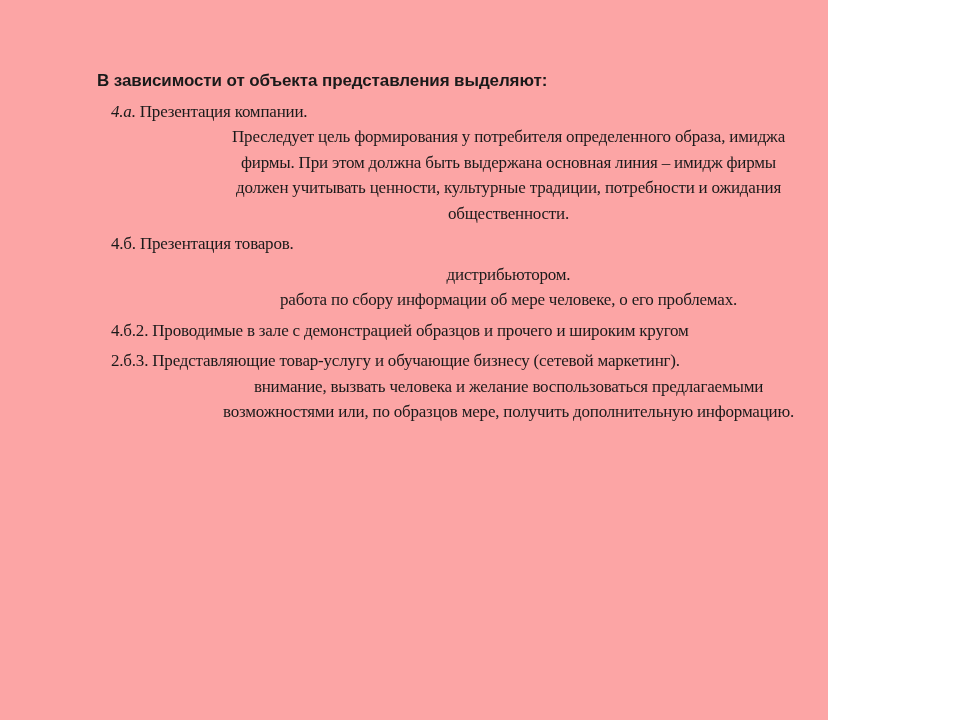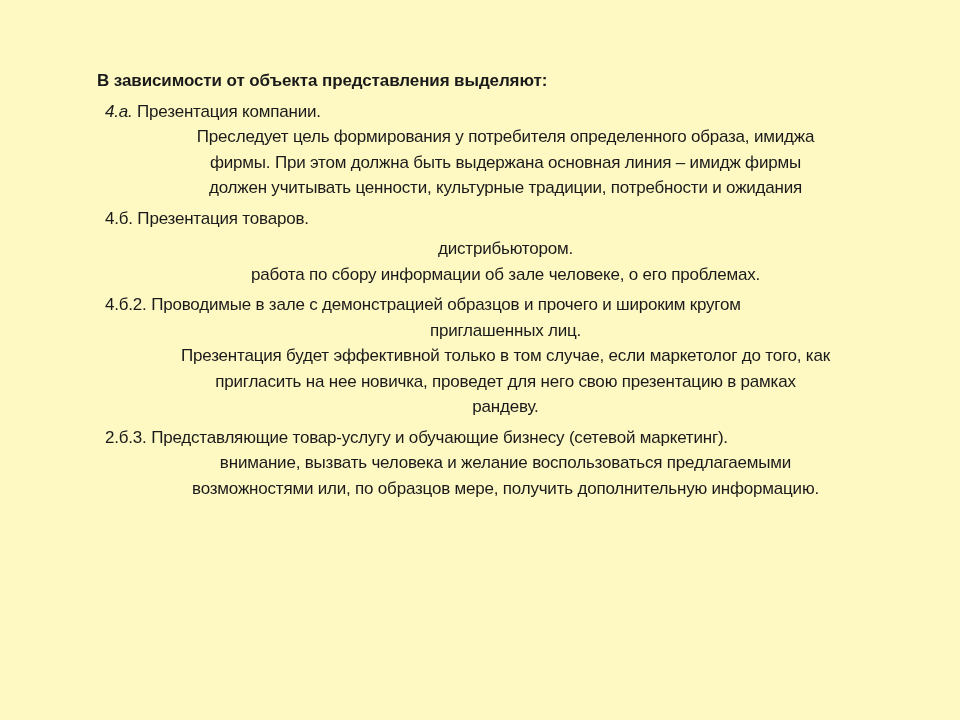--- a/index.html
+++ b/index.html
@@ -11,22 +11,22 @@
     width: 960px;
     height: 720px;
     position: relative;
     overflow: hidden;
     font-family: "Liberation Sans Narrow", "Liberation Sans", sans-serif;
     color: #1a1a1a;
   }
   .slide {
     position: absolute;
     left: 0; top: 0;
-    width: 960px; height: 720px;
-    background: #fef9c3;
+    width: 828px; height: 720px;
+    background: #fca5a5;
   }
   .content {
     position: absolute;
     left: 97px;
     top: 68px;
     width: 790px;
     font-size: 17px;
     line-height: 25.5px;
     letter-spacing: -0.2px;
   }
@@ -37,60 +37,56 @@
   }
   .para {
     margin: 0 0 5px 0;
   }
   .para .num-italic { font-style: italic; }
   .indent {
     padding-left: 19px;
     text-align: center;
   }
   .block {
-    margin: 0 0 5px 8px;
+    margin: 0 0 5px 14px;
+    font-family: Liberation Serif, serif;
   }
   .line { display: block; white-space: nowrap; }
 </style>
 </head>
 <body>
 
 <div class="slide">
   <div class="content">
 
     <div class="heading">В зависимости от объекта представления выделяют:</div>
 
     <div class="block">
       <div class="para" style="margin:0"><span class="num-italic">4.а.</span><span> Презентация компании.</span></div>
       <div class="indent">
         <span class="line">Преследует цель формирования у потребителя определенного образа, имиджа</span>
         <span class="line">фирмы. При этом должна быть выдержана основная линия – имидж фирмы</span>
         <span class="line">должен учитывать ценности, культурные традиции, потребности и ожидания</span>
+        <span class="line">общественности.</span>
       </div>
     </div>
 
     <div class="block">
       <span class="line">4.б. Презентация товаров.</span>
     </div>
 
     <div class="block">
       <div class="indent">
         <span class="line">дистрибьютором.</span>
-        <span class="line">работа по сбору информации об зале человеке, о его проблемах.</span>
+        <span class="line">работа по сбору информации об мере человеке, о его проблемах.</span>
       </div>
     </div>
 
     <div class="block">
       <span class="line">4.б.2. Проводимые в зале с демонстрацией образцов и прочего и широким кругом</span>
-      <div class="indent">
-        <span class="line">приглашенных лиц.</span>
-        <span class="line">Презентация будет эффективной только в том случае, если маркетолог до того, как</span>
-        <span class="line">пригласить на нее новичка, проведет для него свою презентацию в рамках</span>
-        <span class="line">рандеву.</span>
-      </div>
     </div>
 
     <div class="block">
       <span class="line">2.б.3. Представляющие товар-услугу и обучающие бизнесу (сетевой маркетинг).</span>
       <div class="indent">
         <span class="line">внимание, вызвать человека и желание воспользоваться предлагаемыми</span>
         <span class="line">возможностями или, по образцов мере, получить дополнительную информацию.</span>
       </div>
     </div>
 

